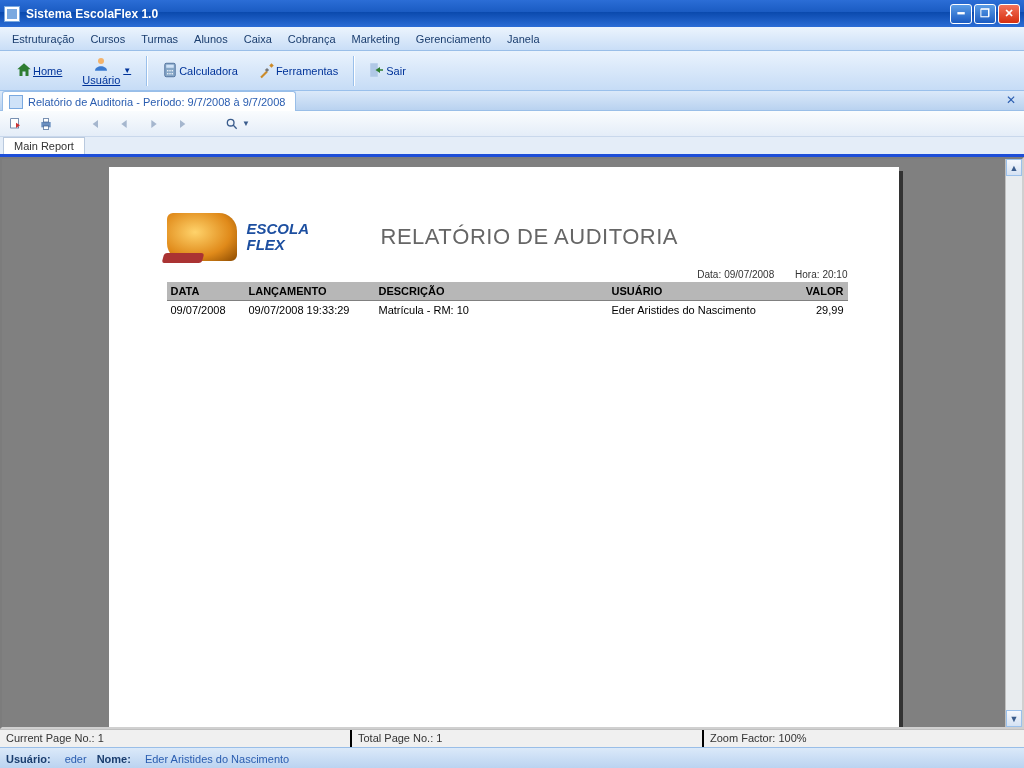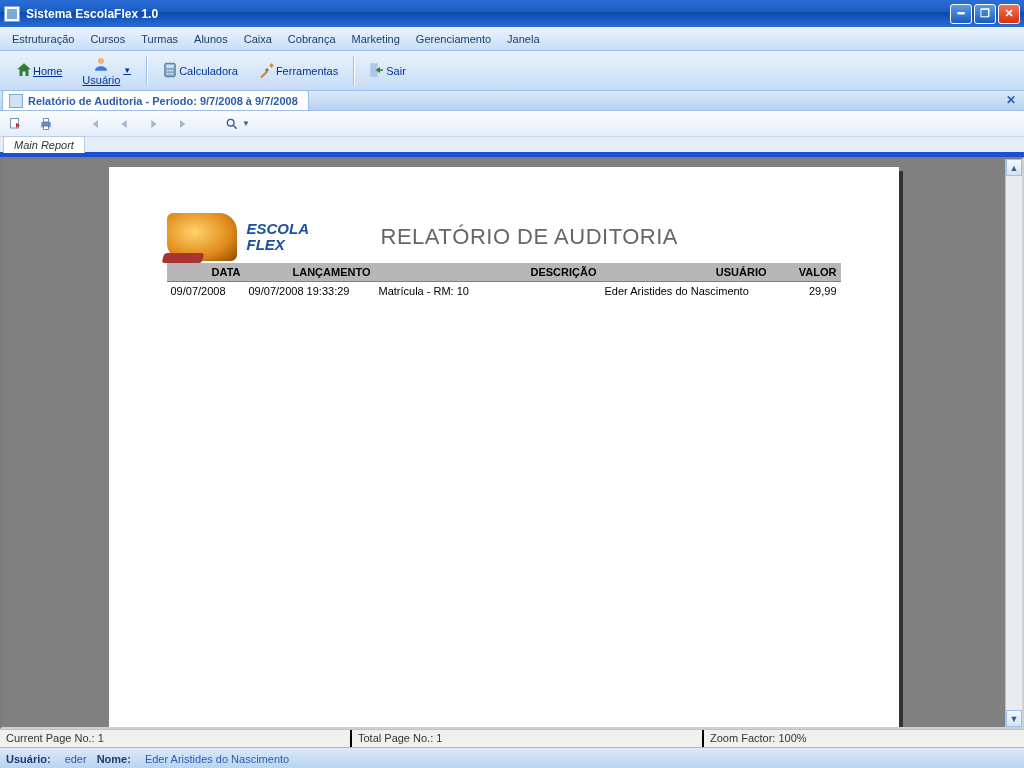--- a/index.html
+++ b/index.html
@@ -84,23 +84,22 @@
 .tool.link { text-decoration: underline; }
 .tool .dd { font-size:8px; margin-left:3px; }
 .tool.row { flex-direction:row; align-items:center; }
 .tool-sep { width:2px; height:30px; border-left:1px solid #9ac0eb; border-right:1px solid #fff; margin:0 4px; }
 
 .doc-tabstrip {
   height: 20px;
   background: linear-gradient(to bottom,#dbe9f9,#b9d2f0);
   border-bottom:1px solid #99bee8;
   display:flex;
-  align-items:flex-end;
+  align-items:flex-start;
   position:relative;
-  font-weight:bold;
 }
 .doc-tab {
   display:flex; align-items:center;
   height: 20px;
   background:#fff;
   border:1px solid #99bee8;
   border-bottom:none;
   border-radius:3px 3px 0 0;
   padding: 2px 10px 2px 6px;
   margin-left:2px;
@@ -134,25 +133,24 @@
   display:flex;align-items:center;justify-content:center;
   color:#3a5c8c;
   cursor:default;
 }
 .rbtn svg { width:16px;height:16px; }
 .rbtn .dd { font-size:8px; margin-left:2px; }
 
 .tabbar {
   height:20px;
   background:#e4edf8;
-  border-bottom:5px solid #1d4ed8;
-  display:flex;
-  align-items:center;
+  border-bottom:3px solid #1d4ed8;
+  display:flex;
+  align-items:flex-start;
   padding-left:3px;
-  font-style:italic;
 }
 .tabbar .mtab {
   background:#fff;
   border:1px solid #b9c9de;
   border-bottom:none;
   padding:2px 10px;
   font-size:11px;
   color:#333;
 }
 
@@ -187,21 +185,21 @@
 
 .page {
   width: 790px;
   height: 560px;
   background:#fff;
   box-shadow: 4px 4px 0 #333;
   position:relative;
 }
 .page-inner {
   position:absolute;
-  left:58px; right:58px; top:46px;
+  left:58px; right:51px; top:46px;
 }
 .rpt-header { display:flex; align-items:center; }
 .logo-wrap { display:flex; align-items:center; gap:10px; width:210px; }
 .logo-img {
   width:70px;height:48px;
   background: radial-gradient(ellipse at 40% 40%, #ffd36b, #e08a1a 60%, #8b4a00 100%);
   border-radius: 6px 18px 6px 18px;
   position:relative;
 }
 .logo-img::after {
@@ -216,21 +214,21 @@
 .rpt-title {
   font-size:22px; color:#666; letter-spacing:0.5px;
   flex:1; text-align:left; margin-left:4px;
 }
 .meta-line { text-align:right; font-size:10px; color:#333; margin-top:8px; }
 .meta-line span.lbl { margin-left:18px; margin-right:3px; }
 
 .tbl { width:100%; margin-top:2px; font-size:11px; border-collapse:collapse; }
 .tbl th {
   background:#b7b7b7; color:#000;
-  text-align:right; font-weight:bold;
+  text-align:left; font-weight:bold;
   padding:3px 4px;
   border-bottom:1px solid #808080;
 }
 .tbl th.right, .tbl td.right { text-align:right; }
 .tbl td { padding:3px 4px; color:#000; }
 .tbl tr.total td {
   background:#b7b7b7; font-weight:bold;
 }
 
 .statusbar {
@@ -396,20 +394,24 @@
       <div class="page-inner">
         <div class="rpt-header">
           <div class="logo-wrap">
             <div class="logo-img"></div>
             <div class="logo-text">
               <div>ESCOLA</div>
               <div>FLEX</div>
             </div>
           </div>
           <div class="rpt-title">RELATÓRIO DE AUDITORIA</div>
+        </div>
+        <div class="meta-line">
+          <span class="lbl">Data:</span><span>09/07/2008</span>
+          <span class="lbl">Hora:</span><span>20:10</span>
         </div>
         <table class="tbl">
           <thead>
             <tr>
               <th style="width:78px">DATA</th>
               <th style="width:130px">LANÇAMENTO</th>
               <th>DESCRIÇÃO</th>
               <th style="width:170px">USUÁRIO</th>
               <th class="right" style="width:70px">VALOR</th>
             </tr>

